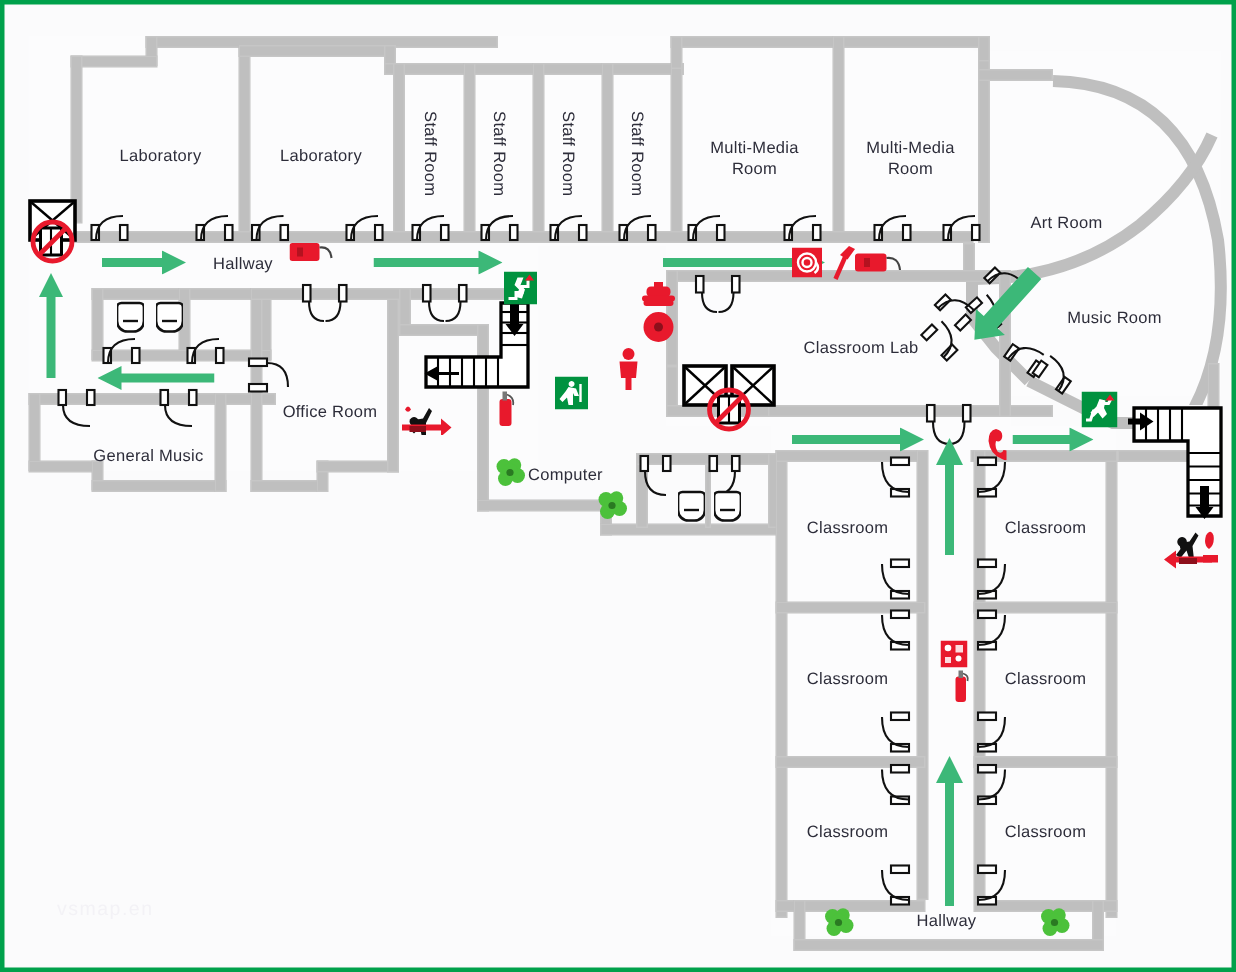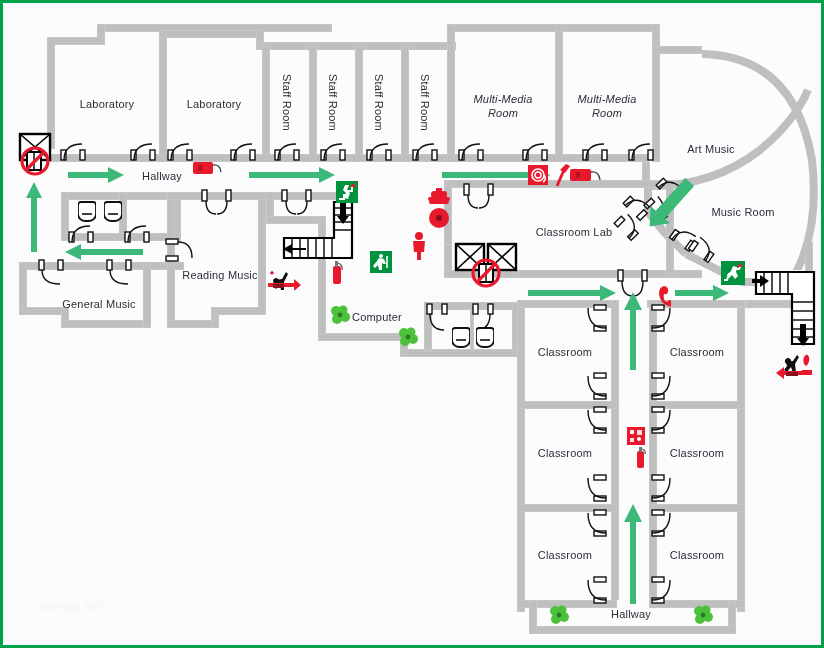--- a/index.html
+++ b/index.html
@@ -37,21 +37,21 @@
     color:#2d2d3a;
     font-size:11px;
     font-family:"Liberation Sans","DejaVu Sans",sans-serif;
     white-space:pre;
     line-height:13px;
     text-align:center;
     letter-spacing:.2px;
     user-select:none;
   }
   .lbl.vert{transform-origin:center center;transform:rotate(90deg);}
-  .lbl.two{line-height:14px;font-style:italic;}
+  .lbl.two{line-height:14px;}
 
   
   .arrow{position:absolute;}
   .arrow svg{display:block;}
 
   .watermark{
     position:absolute;
     color:#f3f2f6;
     font-size:13px;
     letter-spacing:1px;
@@ -171,25 +171,25 @@
     <div class="lbl vert" style="left:252px;top:92px;width:60px;">Staff Room</div>
     <div class="lbl vert" style="left:298px;top:92px;width:60px;">Staff Room</div>
     <div class="lbl vert" style="left:344px;top:92px;width:60px;">Staff Room</div>
     <div class="lbl vert" style="left:390px;top:92px;width:60px;">Staff Room</div>
 
     <div class="lbl two" style="left:454px;top:88px;width:90px;">Multi-Media
 Room</div>
     <div class="lbl two" style="left:558px;top:88px;width:90px;">Multi-Media
 Room</div>
 
-    <div class="lbl" style="left:667px;top:139px;width:80px;">Art Music</div>
+    <div class="lbl" style="left:667px;top:139px;width:80px;">Art Room</div>
     <div class="lbl" style="left:692px;top:202px;width:94px;">Music Room</div>
 
     <div class="lbl" style="left:124px;top:166px;width:68px;">Hallway</div>
-    <div class="lbl" style="left:166px;top:265px;width:100px;">Reading Music</div>
+    <div class="lbl" style="left:166px;top:265px;width:100px;">Office Room</div>
     <div class="lbl" style="left:43px;top:294px;width:104px;">General Music</div>
     <div class="lbl" style="left:333px;top:307px;width:80px;">Computer</div>
     <div class="lbl" style="left:518px;top:222px;width:104px;">Classroom Lab</div>
 
     <div class="lbl" style="left:518px;top:342px;width:86px;">Classroom</div>
     <div class="lbl" style="left:650px;top:342px;width:86px;">Classroom</div>
     <div class="lbl" style="left:518px;top:443px;width:86px;">Classroom</div>
     <div class="lbl" style="left:650px;top:443px;width:86px;">Classroom</div>
     <div class="lbl" style="left:518px;top:545px;width:86px;">Classroom</div>
     <div class="lbl" style="left:650px;top:545px;width:86px;">Classroom</div>

